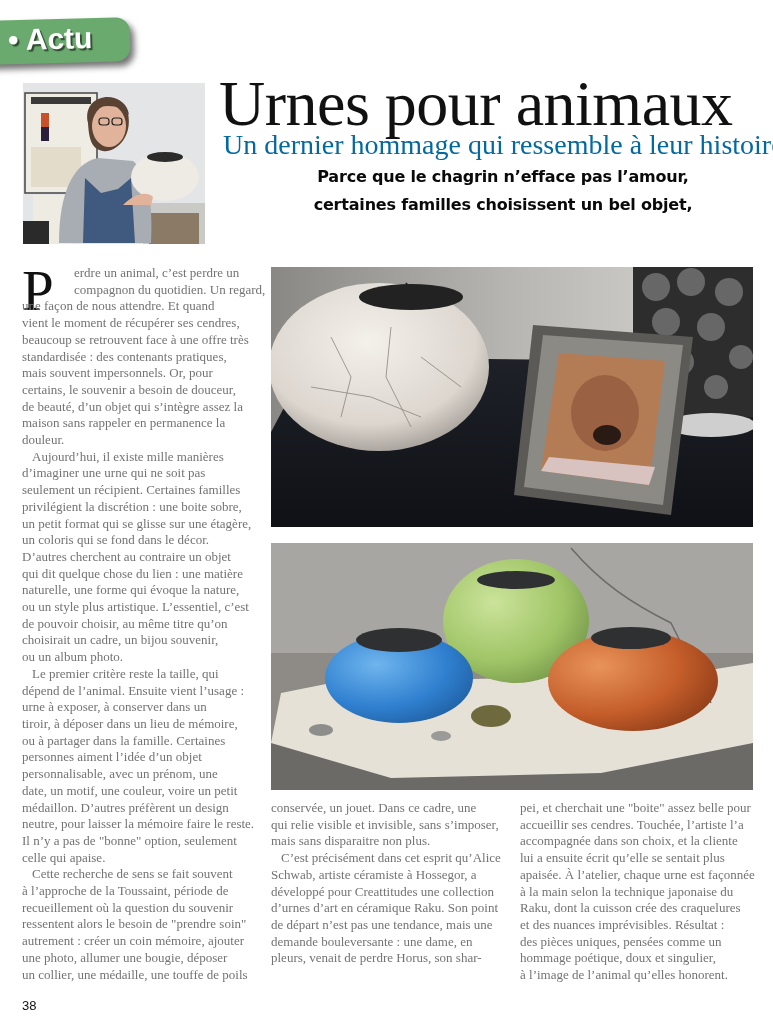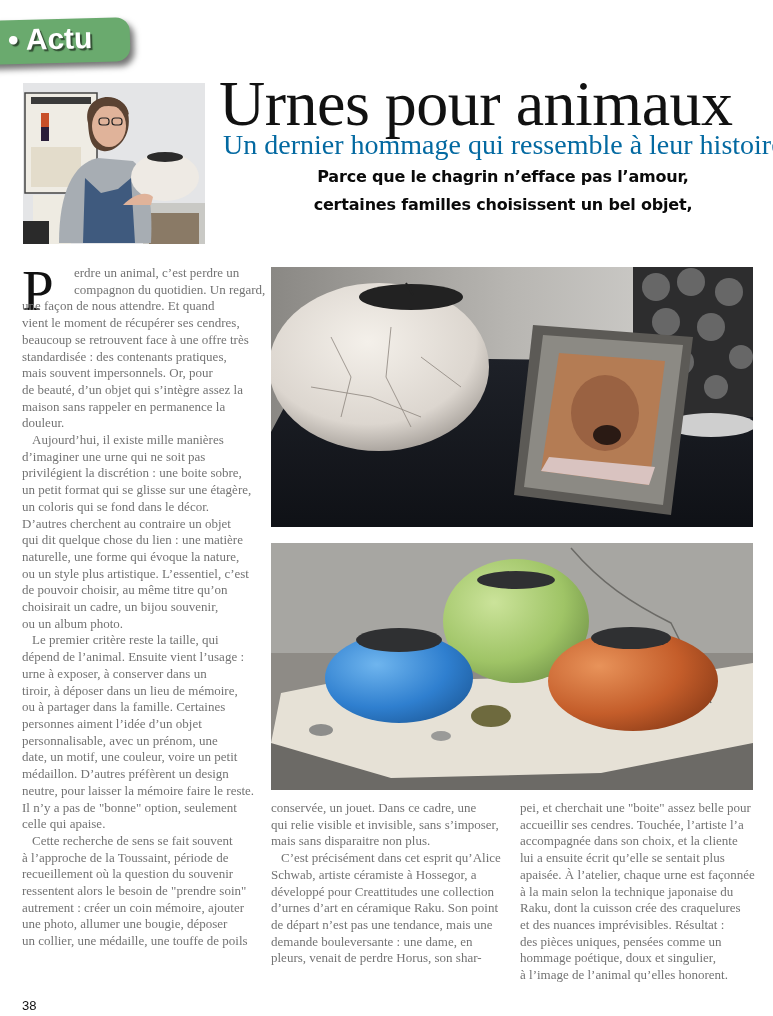--- a/index.html
+++ b/index.html
@@ -71,25 +71,27 @@
 <div class="dropcap">P</div>
 
 <div class="col col1" id="col1">
     <span class="ln" style="padding-left: 52px;">erdre un animal, c’est perdre un</span>
     <span class="ln" style="padding-left: 52px;">compagnon du quotidien. Un regard,</span>
     <span class="ln">une façon de nous attendre. Et quand</span>
     <span class="ln">vient le moment de récupérer ses cendres,</span>
     <span class="ln">beaucoup se retrouvent face à une offre très</span>
     <span class="ln">standardisée : des contenants pratiques,</span>
     <span class="ln">mais souvent impersonnels. Or, pour</span>
+    <span class="ln">certains, le souvenir a besoin de douceur,</span>
     <span class="ln">de beauté, d’un objet qui s’intègre assez la</span>
     <span class="ln">maison sans rappeler en permanence la</span>
     <span class="ln">douleur.</span>
     <span class="ln ind">Aujourd’hui, il existe mille manières</span>
     <span class="ln">d’imaginer une urne qui ne soit pas</span>
+    <span class="ln">seulement un récipient. Certaines familles</span>
     <span class="ln">privilégient la discrétion : une boite sobre,</span>
     <span class="ln">un petit format qui se glisse sur une étagère,</span>
     <span class="ln">un coloris qui se fond dans le décor.</span>
     <span class="ln">D’autres cherchent au contraire un objet</span>
     <span class="ln">qui dit quelque chose du lien : une matière</span>
     <span class="ln">naturelle, une forme qui évoque la nature,</span>
     <span class="ln">ou un style plus artistique. L’essentiel, c’est</span>
     <span class="ln">de pouvoir choisir, au même titre qu’on</span>
     <span class="ln">choisirait un cadre, un bijou souvenir,</span>
     <span class="ln">ou un album photo.</span>

